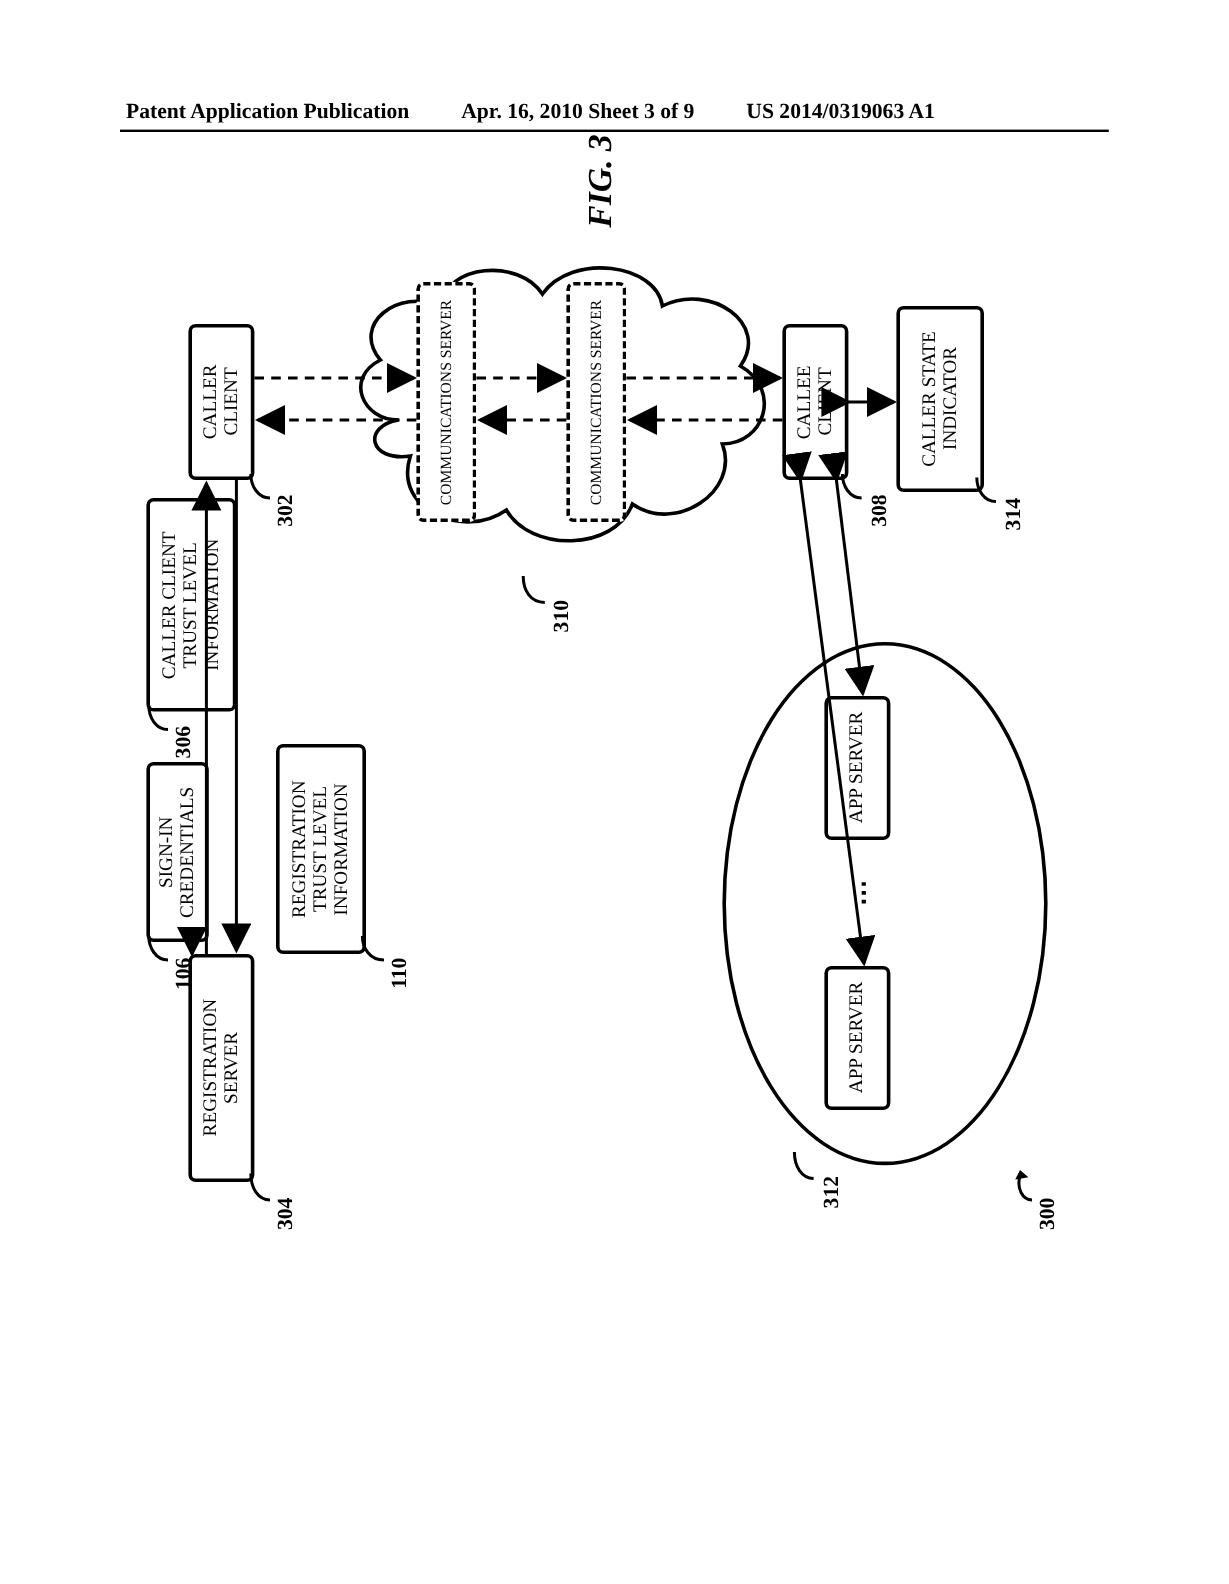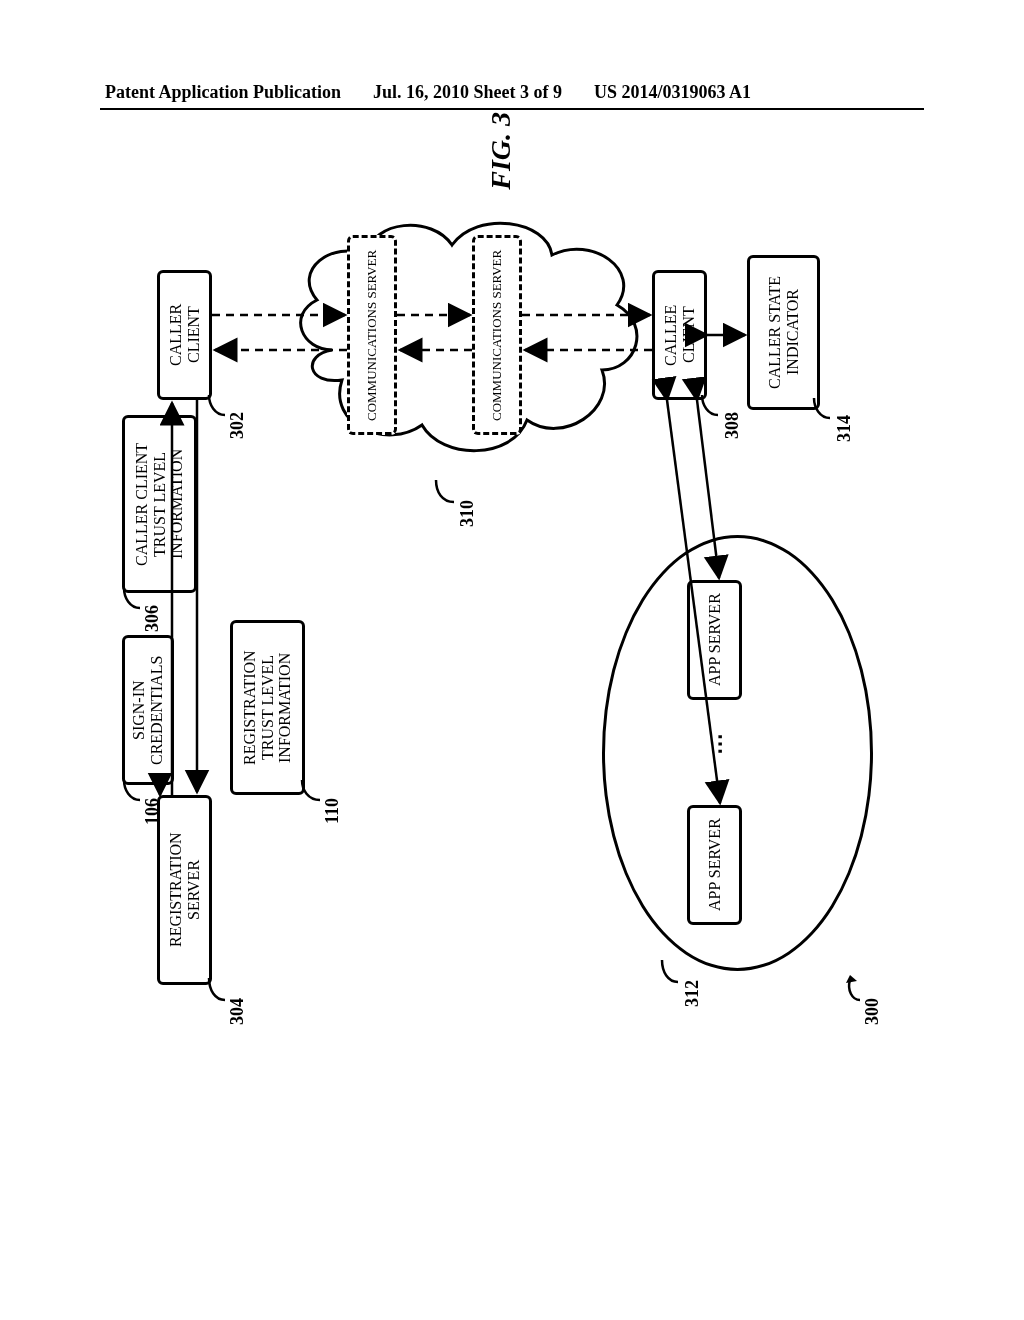--- a/index.html
+++ b/index.html
@@ -17,23 +17,23 @@
     height: 1320px;
   }
   .header {
     position: absolute;
     top: 82px;
     left: 0;
     width: 884px;
     padding: 0 105px;
     box-sizing: border-box;
     display: flex;
+    justify-content: space-between;
     font-size: 18px;
     font-weight: bold;
-    gap: 32px;
   }
   .header-rule {
     position: absolute;
     top: 108px;
     left: 100px;
     width: 824px;
     border-top: 2px solid #000;
   }
   .diagram {
     position: absolute;
@@ -96,21 +96,21 @@
     overflow: visible;
   }
 </style>
 </head>
 <body>
 
 <div class="page">
 
   <div class="header">
     <span>Patent Application Publication</span>
-    <span>Jul. 16, 2010  Sheet 3 of 9</span>
+    <span>Apr. 16, 2010  Sheet 3 of 9</span>
     <span>US 2014/0319063 A1</span>
   </div>
   <div class="header-rule"></div>
 
   <div class="diagram">
 
     <div class="box" style="left:35px; top:655px; width:55px; height:190px;">REGISTRATION SERVER</div>
 
     <div class="box" style="left:0px; top:495px; width:52px; height:150px;">SIGN-IN CREDENTIALS</div>
 

